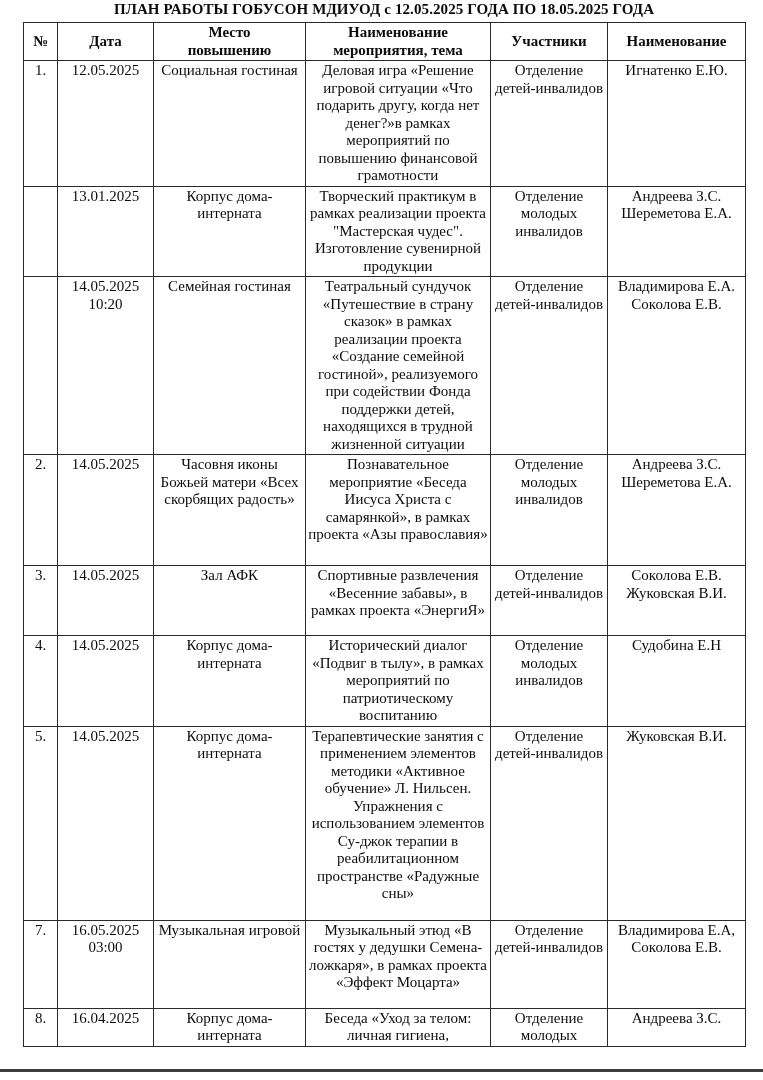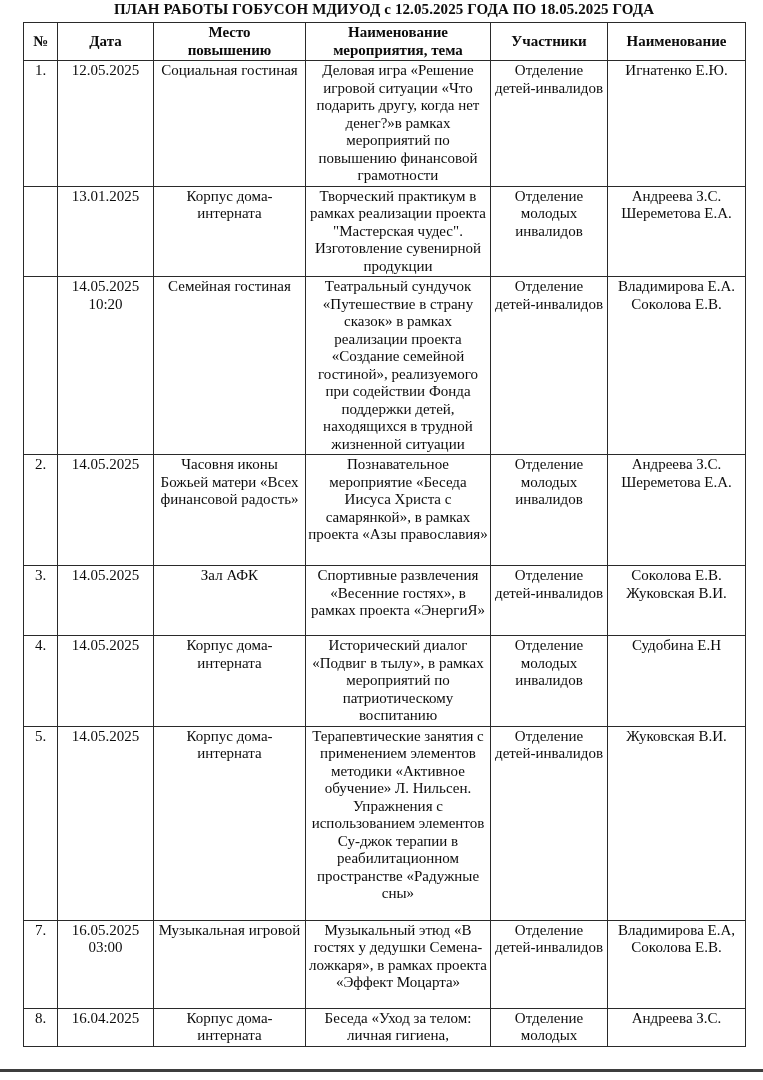--- a/index.html
+++ b/index.html
@@ -121,33 +121,33 @@
         <td>Театральный сундучок «Путешествие в страну сказок» в рамках реализации проекта «Создание семейной гостиной», реализуемого при содействии Фонда поддержки детей, находящихся в трудной жизненной ситуации</td>
         <td>Отделение детей-инвалидов</td>
         <td>Владимирова Е.А. Соколова Е.В.</td>
       </tr>
       <tr>
         <td>2.</td>
         <td>
             <span class="d">14.05.2025</span>
             <span class="t"></span>
           </td>
-        <td>Часовня иконы Божьей матери «Всех финансовой радость»</td>
+        <td>Часовня иконы Божьей матери «Всех скорбящих радость»</td>
         <td>Познавательное мероприятие «Беседа Иисуса Христа с самарянкой», в рамках проекта «Азы православия»</td>
         <td>Отделение молодых инвалидов</td>
         <td>Андреева З.С. Шереметова Е.А.</td>
       </tr>
       <tr>
         <td>3.</td>
         <td>
             <span class="d">14.05.2025</span>
             <span class="t"></span>
           </td>
         <td>Зал АФК</td>
-        <td>Спортивные развлечения «Весенние гостях», в рамках проекта «ЭнергиЯ»</td>
+        <td>Спортивные развлечения «Весенние забавы», в рамках проекта «ЭнергиЯ»</td>
         <td>Отделение детей-инвалидов</td>
         <td>Соколова Е.В. Жуковская В.И.</td>
       </tr>
       <tr>
         <td>4.</td>
         <td>
             <span class="d">14.05.2025</span>
             <span class="t"></span>
           </td>
         <td>Корпус дома-интерната</td>

